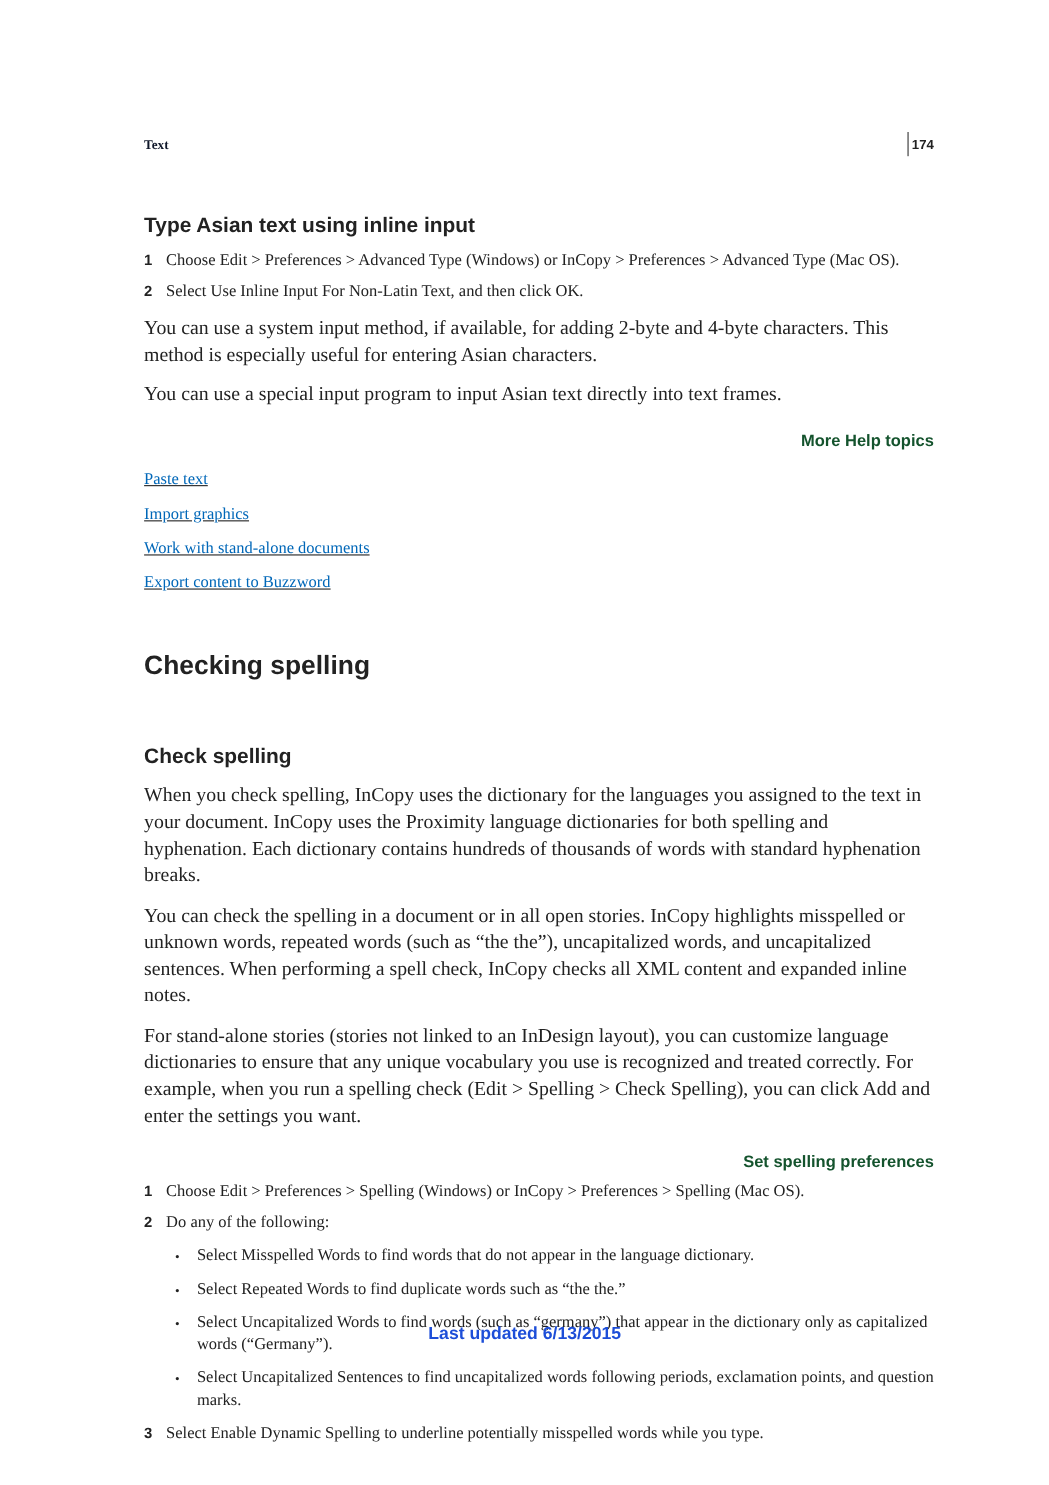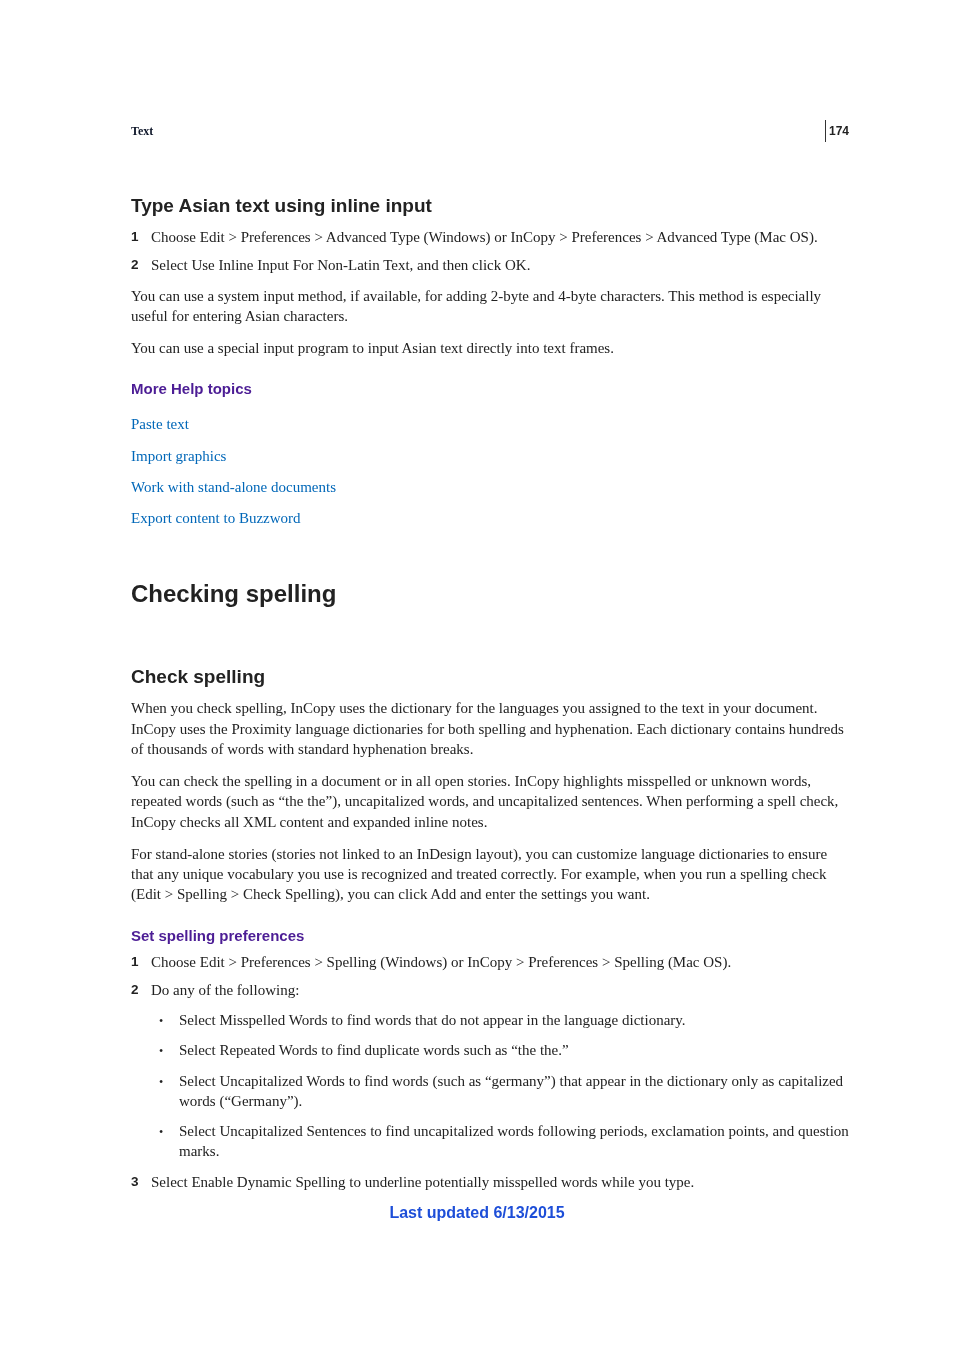--- a/index.html
+++ b/index.html
@@ -3,31 +3,31 @@
 <meta charset="utf-8">
 <style>
   * { box-sizing: border-box; margin: 0; padding: 0; }
   html, body { width: 954px; height: 1350px; background: #fff; font-family: "Minion Pro", "Times New Roman", Georgia, serif; color: #222; }
   .page { position: relative; width: 954px; height: 1350px; padding: 124px 105px 60px 131px; }
   .page-number { position: absolute; top: 124px; right: 105px; font-family: "Myriad Pro", "Segoe UI", Arial, sans-serif; font-weight: 700; font-size: 12px; color: #222; }
   .page-number-rule { position: absolute; top: 120px; right: 128px; width: 1px; height: 22px; background: #333; }
   .section-label { font-family: Liberation Serif, serif; font-weight: 700; font-size: 12px; color: #0f172a; margin-bottom: 56px; }
   h2.subhead { font-family: "Myriad Pro", "Segoe UI", Arial, sans-serif; font-weight: 700; font-size: 19px; color: #222; margin: 0 0 10px 0; }
   h1.title { font-family: "Myriad Pro", "Segoe UI", Arial, sans-serif; font-weight: 700; font-size: 24px; color: #222; margin: 52px 0 58px 0; }
-  h3.smallhead { font-family: "Myriad Pro", "Segoe UI", Arial, sans-serif; font-weight: 700; font-size: 15px; color: #4c1d95; margin: 22px 0 8px 0; }
-  p.body { font-size: 15px; line-height: 1.35; margin: 0 0 12px 0; }
+  h3.smallhead { font-family: "Myriad Pro", "Segoe UI", Arial, sans-serif; font-weight: 700; font-size: 15px; color: #14532d; margin: 22px 0 8px 0; text-align: right; }
+  p.body { font-size: 18px; line-height: 1.35; margin: 0 0 12px 0; }
   ol.steps { list-style: none; padding: 0; margin: 0 0 10px 0; }
   ol.steps > li { display: flex; font-size: 15px; line-height: 1.35; margin: 0 0 8px 0; }
   ol.steps > li > .num { font-family: "Myriad Pro", "Segoe UI", Arial, sans-serif; font-weight: 700; font-size: 13.5px; width: 20px; flex: 0 0 20px; padding-top: 1px; }
   ol.steps > li > .txt { flex: 1; }
   ul.bullets { list-style: none; padding: 0; margin: 4px 0 8px 28px; }
   ul.bullets > li { display: flex; font-size: 15px; line-height: 1.35; margin: 0 0 10px 0; }
   ul.bullets > li > .dot { width: 20px; flex: 0 0 20px; font-size: 12px; padding-top: 3px; }
   ul.bullets > li > .txt { flex: 1; }
-  .help-links { margin: 17px 0 0 0; }
+  .help-links { margin: 17px 0 0 0; text-decoration: underline; }
   .help-links a { display: block; color: #0067b8; text-decoration: none; font-size: 15px; line-height: 1.35; margin: 0 0 11px 0; }
   .footer { position: absolute; left: 0; right: 0; bottom: 128px; text-align: center; font-family: "Myriad Pro", "Segoe UI", Arial, sans-serif; font-weight: 600; font-size: 16px; color: #1d4ed8; }
 </style>
 </head>
 <body>
 
 <div class="page">
   <div class="page-number-rule"></div>
   <div class="page-number">174</div>
 

